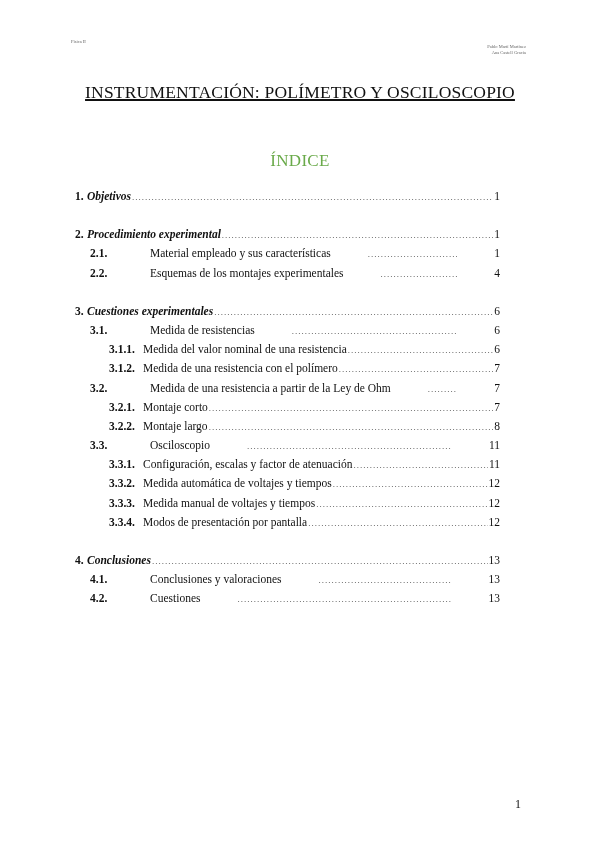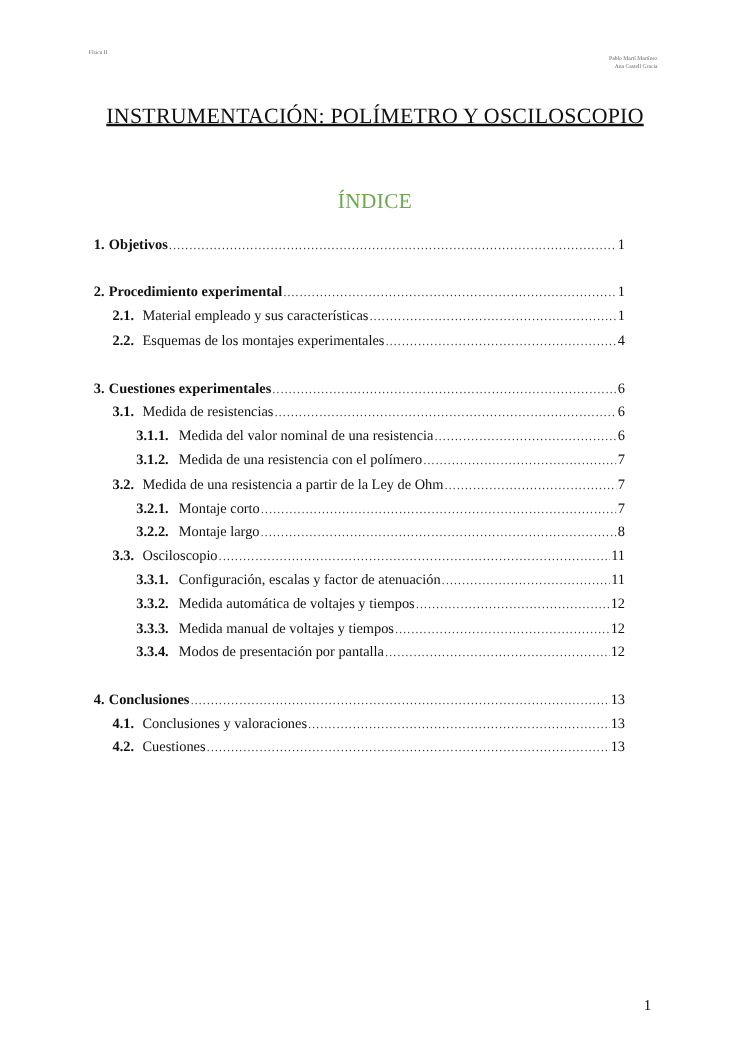--- a/index.html
+++ b/index.html
@@ -13,22 +13,22 @@
   .indice { position:absolute; left:0; width:600px; top:151px; text-align:center;
             font-size:17px; color:#6aaa4a; letter-spacing:0.3px; }
   .toc { position:absolute; left:75px; width:425px; top:190px; }
   .row { display:flex; align-items:baseline; height:19.2px; font-size:11.5px; white-space:nowrap; }
   .row .num { font-weight:bold; }
   .row .lab { }
   .row .dots { flex:1; overflow:hidden; color:#333; margin:0 1px; font-size:9px; letter-spacing:1px; }
   .row .dots::before { content:"................................................................................................................................................................................................................................"; }
   .row .pg { text-align:right; }
   .lvl1 .num { width:12px; }
-  .lvl1 .lab { font-weight:bold; }
-  .lvl2 { padding-left:15px; }
+  .lvl1 .lab { font-weight:bold;font-style:italic; }
+  .lvl2 { padding-left:15px;gap:36px; }
   .lvl2 .num { width:24px; }
   .lvl3 { padding-left:26px; }
   .lvl3 .num { width:42px;text-align:center; }
   .gap { height:19px; }
   .pagenum { position:absolute; right:79px; top:797px; font-size:12px; }
 </style>
 </head>
 <body>
 
 <div class="hdr-left">Física II</div>

